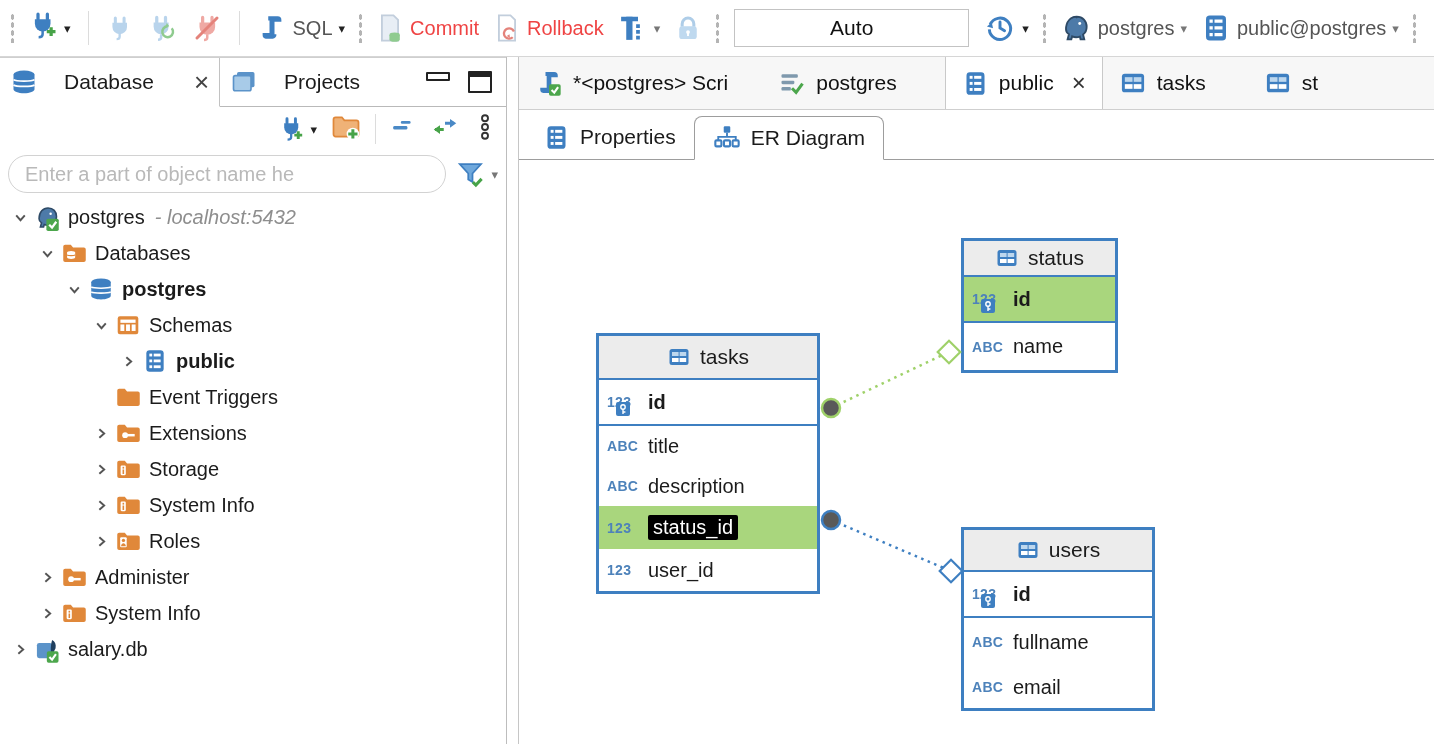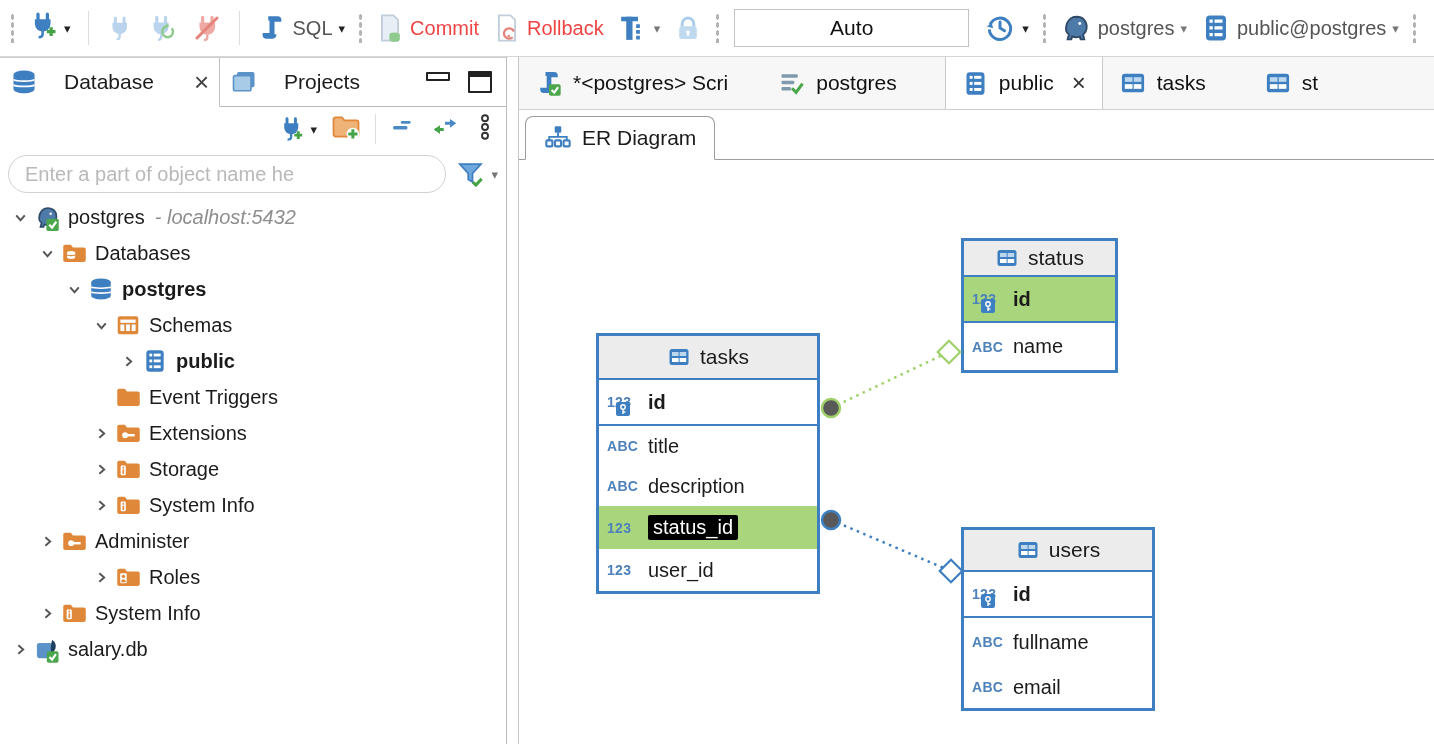--- a/index.html
+++ b/index.html
@@ -466,52 +466,52 @@
                 <path d="M2 6c0-1 .7-1.8 1.7-1.8h5l2 2.4h9.6c1 0 1.7.8 1.7 1.8v9.4c0 1-.7 1.8-1.7 1.8H3.7c-1 0-1.7-.8-1.7-1.8z" fill="#E0883A"></path>
                 <rect x="5" y="8.5" width="4.6" height="8.5" rx="1" fill="#fff"></rect>
                 <rect x="6.7" y="9.6" width="1.4" height="1.6" fill="#E0883A"></rect>
                 <rect x="6.7" y="12" width="1.4" height="4" fill="#E0883A"></rect>
               </svg>
           </span>
           <span>System Info</span>
         </div>
 
         <div class="trow">
-          <span class="indent" style="width:27px"></span>
-          <span class="chev">
-              <svg width="15" height="15" viewBox="0 0 14 14">
-                <polyline points="5,3 9.5,7 5,11" stroke="#555" stroke-width="1.8" fill="none"></polyline>
-              </svg>
-            </span>
-          <span class="ticon">
-            <svg width="27" height="27" viewBox="0 0 24 24">
-                <path d="M2 6c0-1 .7-1.8 1.7-1.8h5l2 2.4h9.6c1 0 1.7.8 1.7 1.8v9.4c0 1-.7 1.8-1.7 1.8H3.7c-1 0-1.7-.8-1.7-1.8z" fill="#E0883A"></path>
-                <circle cx="9" cy="13.5" r="2.6" fill="#fff"></circle>
-                <rect x="11" y="12.4" width="6.5" height="2.2" fill="#fff"></rect>
-              </svg>
-          </span>
-          <span>Administer</span>
-        </div>
-
-        <div class="trow">
           <span class="indent" style="width:81px"></span>
           <span class="chev">
               <svg width="15" height="15" viewBox="0 0 14 14">
                 <polyline points="5,3 9.5,7 5,11" stroke="#555" stroke-width="1.8" fill="none"></polyline>
               </svg>
             </span>
           <span class="ticon">
             <svg width="27" height="27" viewBox="0 0 24 24">
                 <path d="M2 6c0-1 .7-1.8 1.7-1.8h5l2 2.4h9.6c1 0 1.7.8 1.7 1.8v9.4c0 1-.7 1.8-1.7 1.8H3.7c-1 0-1.7-.8-1.7-1.8z" fill="#E0883A"></path>
                 <rect x="4.6" y="8.2" width="5.8" height="9" rx="1" fill="#fff"></rect>
                 <circle cx="7.5" cy="11" r="1.5" fill="#E0883A"></circle>
                 <path d="M5.3 16.2c.3-1.7 1.2-2.6 2.2-2.6s1.9.9 2.2 2.6z" fill="#E0883A"></path>
               </svg>
           </span>
           <span>Roles</span>
+        </div>
+
+        <div class="trow">
+          <span class="indent" style="width:27px"></span>
+          <span class="chev">
+              <svg width="15" height="15" viewBox="0 0 14 14">
+                <polyline points="5,3 9.5,7 5,11" stroke="#555" stroke-width="1.8" fill="none"></polyline>
+              </svg>
+            </span>
+          <span class="ticon">
+            <svg width="27" height="27" viewBox="0 0 24 24">
+                <path d="M2 6c0-1 .7-1.8 1.7-1.8h5l2 2.4h9.6c1 0 1.7.8 1.7 1.8v9.4c0 1-.7 1.8-1.7 1.8H3.7c-1 0-1.7-.8-1.7-1.8z" fill="#E0883A"></path>
+                <circle cx="9" cy="13.5" r="2.6" fill="#fff"></circle>
+                <rect x="11" y="12.4" width="6.5" height="2.2" fill="#fff"></rect>
+              </svg>
+          </span>
+          <span>Administer</span>
         </div>
 
         <div class="trow">
           <span class="indent" style="width:27px"></span>
           <span class="chev">
               <svg width="15" height="15" viewBox="0 0 14 14">
                 <polyline points="5,3 9.5,7 5,11" stroke="#555" stroke-width="1.8" fill="none"></polyline>
               </svg>
             </span>
           <span class="ticon">
@@ -597,20 +597,32 @@
               <rect x="5" y="7" width="6.6" height="4" fill="#BDD7EE"></rect>
               <rect x="12.6" y="7" width="6.6" height="4" fill="#BDD7EE"></rect>
               <rect x="5" y="13" width="6.6" height="4" fill="#fff"></rect>
               <rect x="12.6" y="13" width="6.6" height="4" fill="#fff"></rect>
             </svg>
           <span>st</span>
         </div>
       </div>
 
       <div class="stabbar">
+        <div class="stab">
+          <svg width="27" height="27" viewBox="0 0 24 24">
+              <rect x="4" y="2" width="16" height="20" rx="3" fill="#3E7FC1"></rect>
+              <rect x="6.8" y="5.2" width="2.6" height="2.6" fill="#fff"></rect>
+              <rect x="10.8" y="5.2" width="6.4" height="2.6" fill="#fff"></rect>
+              <rect x="6.8" y="10.6" width="2.6" height="2.6" fill="#fff"></rect>
+              <rect x="10.8" y="10.6" width="6.4" height="2.6" fill="#fff"></rect>
+              <rect x="6.8" y="16" width="2.6" height="2.6" fill="#fff"></rect>
+              <rect x="10.8" y="16" width="6.4" height="2.6" fill="#fff"></rect>
+            </svg>
+          <span>Properties</span>
+        </div>
         <div class="stab active">
           <svg width="28" height="28" viewBox="0 0 24 24">
               <rect x="9.2" y="2" width="5.6" height="5.6" rx="1" fill="#3E7FC1"></rect>
               <path d="M12 7.6v3.4M4.5 14v-3h15v3M4.5 11h15" stroke="#3E7FC1" stroke-width="1.6" fill="none"></path>
               <rect x="2" y="14" width="5.2" height="5.2" rx="1" fill="none" stroke="#3E7FC1" stroke-width="1.8"></rect>
               <rect x="9.4" y="14" width="5.2" height="5.2" rx="1" fill="none" stroke="#3E7FC1" stroke-width="1.8"></rect>
               <rect x="16.8" y="14" width="5.2" height="5.2" rx="1" fill="none" stroke="#3E7FC1" stroke-width="1.8"></rect>
             </svg>
           <span>ER Diagram</span>
         </div>

